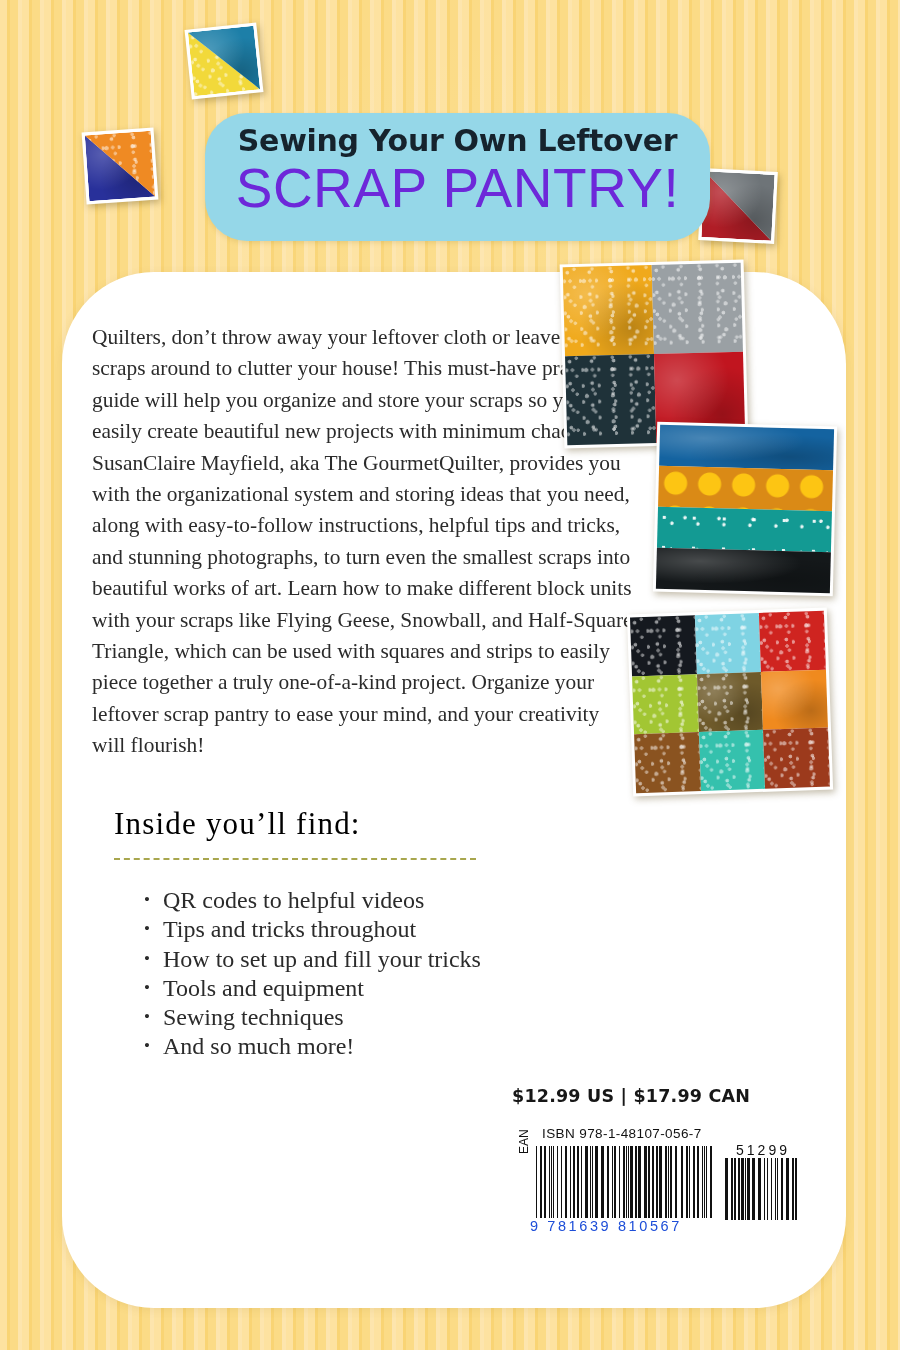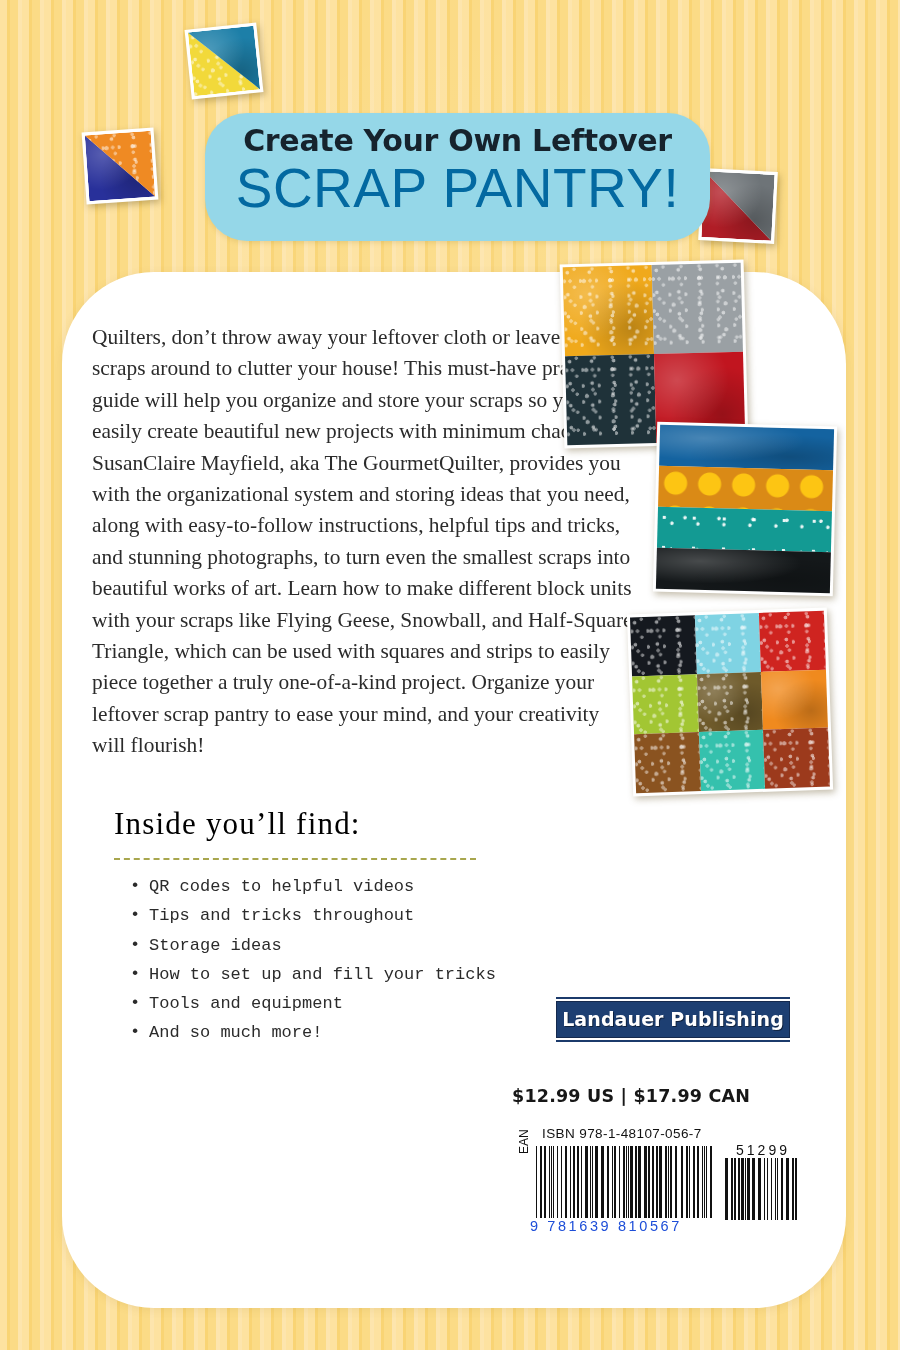--- a/index.html
+++ b/index.html
@@ -74,21 +74,21 @@
     letter-spacing: -0.3px;
     color: #16232d;
     line-height: 1.05;
     white-space: nowrap;
   }
   .title-main {
     font-family: "Liberation Sans", sans-serif;
     font-weight: normal;
     font-size: 55px;
     letter-spacing: 0.5px;
-    color: #0369a1;
+    color: #6d28d9;
     line-height: 1.0;
     margin-top: 4px;
     white-space: nowrap;
   }
 
   
   .body-copy {
     position: absolute;
     left: 92px;
     top: 322px;
@@ -118,25 +118,25 @@
     width: 362px;
     height: 0;
     border-top: 2px dashed #a8a64e;
   }
 
   
   .bullets {
     position: absolute;
     left: 124px;
     top: 870px;
-    margin: 2px;
+    margin: 16px;
     padding: 0;
     list-style: none;
-    font-family: Liberation Mono, monospace;
-    font-size: 17px;
+    font-family: Liberation Serif, serif;
+    font-size: 24px;
     line-height: 29.3px;
     color: #2b2b2b;
   }
   .bullets li {
     position: relative;
     padding-left: 23px;
   }
   .bullets li::before {
     content: "\2022";
     position: absolute;
@@ -385,21 +385,21 @@
       <div class="tri-b" style="background:#6e7478; clip-path: polygon(0 0, 100% 0, 100% 100%);">
         <div class="mottle"></div>
       </div>
     </div>
   </div>
 
   <div class="card"></div>
 
   <div class="banner">
     <div class="banner-inner">
-      <div class="title-top">Create Your Own Leftover</div>
+      <div class="title-top">Sewing Your Own Leftover</div>
       <div class="title-main">SCRAP PANTRY!</div>
     </div>
   </div>
 
   <div class="body-copy">Quilters, don’t throw away your leftover cloth or leave the scraps around to clutter your house! This must-have practical guide will help you organize and store your scraps so you can easily create beautiful new projects with minimum chaos. SusanClaire Mayfield, aka The GourmetQuilter, provides you with the organizational system and storing ideas that you need, along with easy-to-follow instructions, helpful tips and tricks, and stunning photographs, to turn even the smallest scraps into beautiful works of art. Learn how to make different block units with your scraps like Flying Geese, Snowball, and Half-Square Triangle, which can be used with squares and strips to easily piece together a truly one-of-a-kind project. Organize your leftover scrap pantry to ease your mind, and your creativity will flourish!</div>
 
   <div class="qblock" id="four-patch">
     <div class="grid2">
       <div class="swatch" style="background:#f0a91b">
           <div class="mottle"></div>
@@ -466,33 +466,26 @@
         </div>
     </div>
   </div>
 
   <div class="inside-head">Inside you’ll find:</div>
   <div class="dash-rule"></div>
 
   <ul class="bullets">
     <li>QR codes to helpful videos</li>
     <li>Tips and tricks throughout</li>
-    <li>Storage ideas</li>
     <li>How to set up and fill your tricks</li>
     <li>Tools and equipment</li>
+    <li>Sewing techniques</li>
     <li>And so much more!</li>
   </ul>
 
-  <div class="publisher">
-    <div class="pub-rule"></div>
-    <div class="pub-box">
-      <span>Landauer Publishing</span>
-    </div>
-    <div class="pub-rule"></div>
-  </div>
 
   <div class="price">$12.99 US | $17.99 CAN</div>
 
   <div class="barcode-wrap">
     <div class="isbn-text">ISBN  978-1-48107-056-7</div>
     <div class="ean-label">EAN</div>
     <div class="bars-main" id="bars-main">
         <div class="bar" style="left: 0px; width: 1px;"></div>
         <div class="bar" style="left: 3.93296px; width: 1.80916px;"></div>
         <div class="bar" style="left: 7.86592px; width: 1.80916px;"></div>

